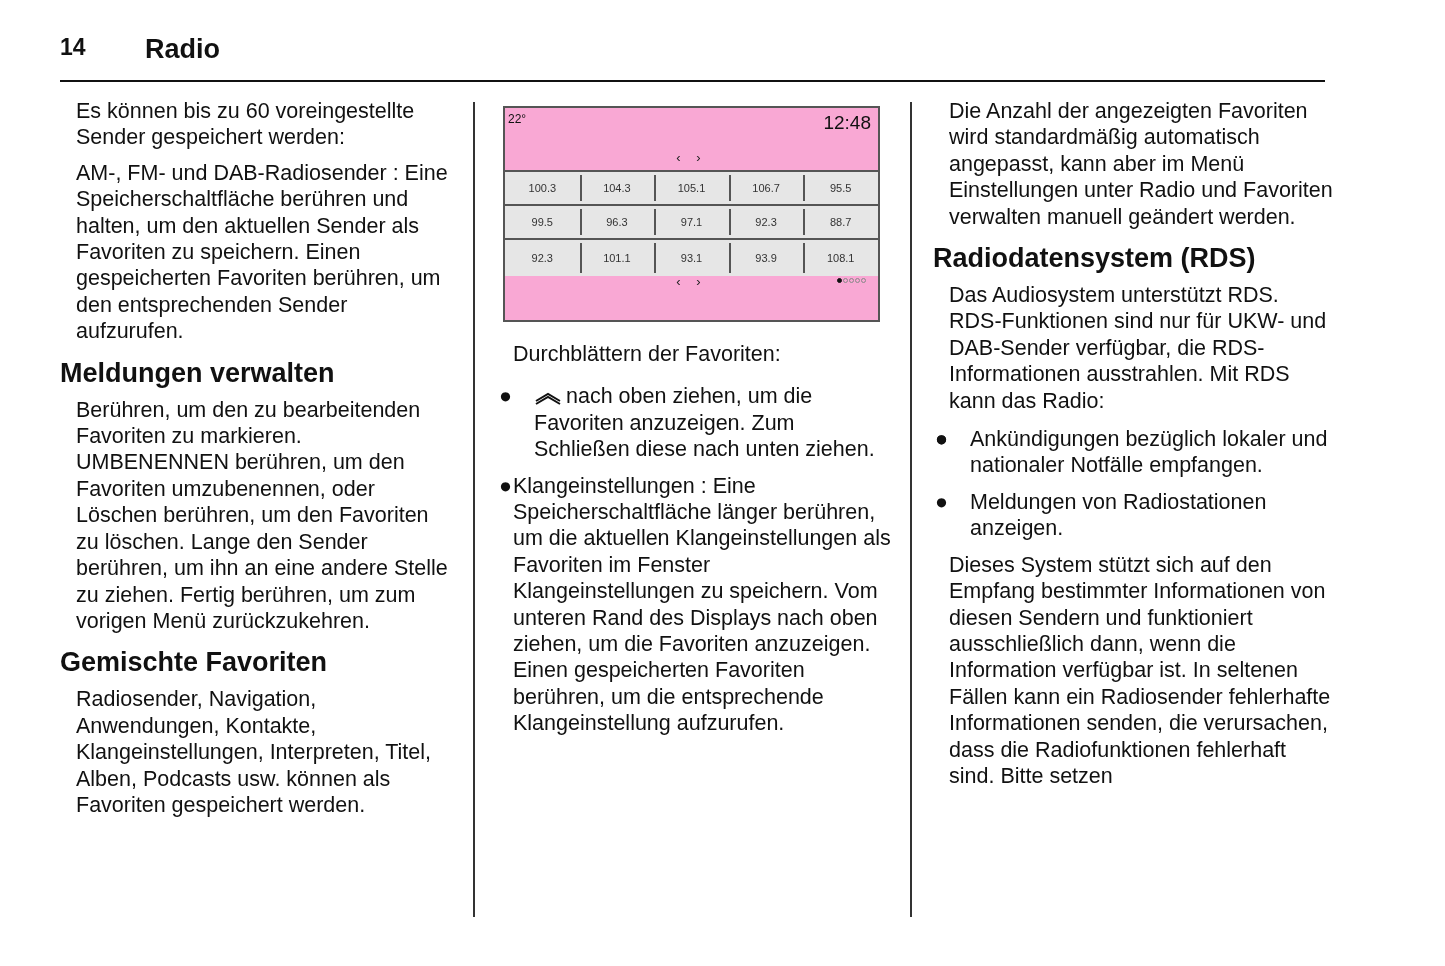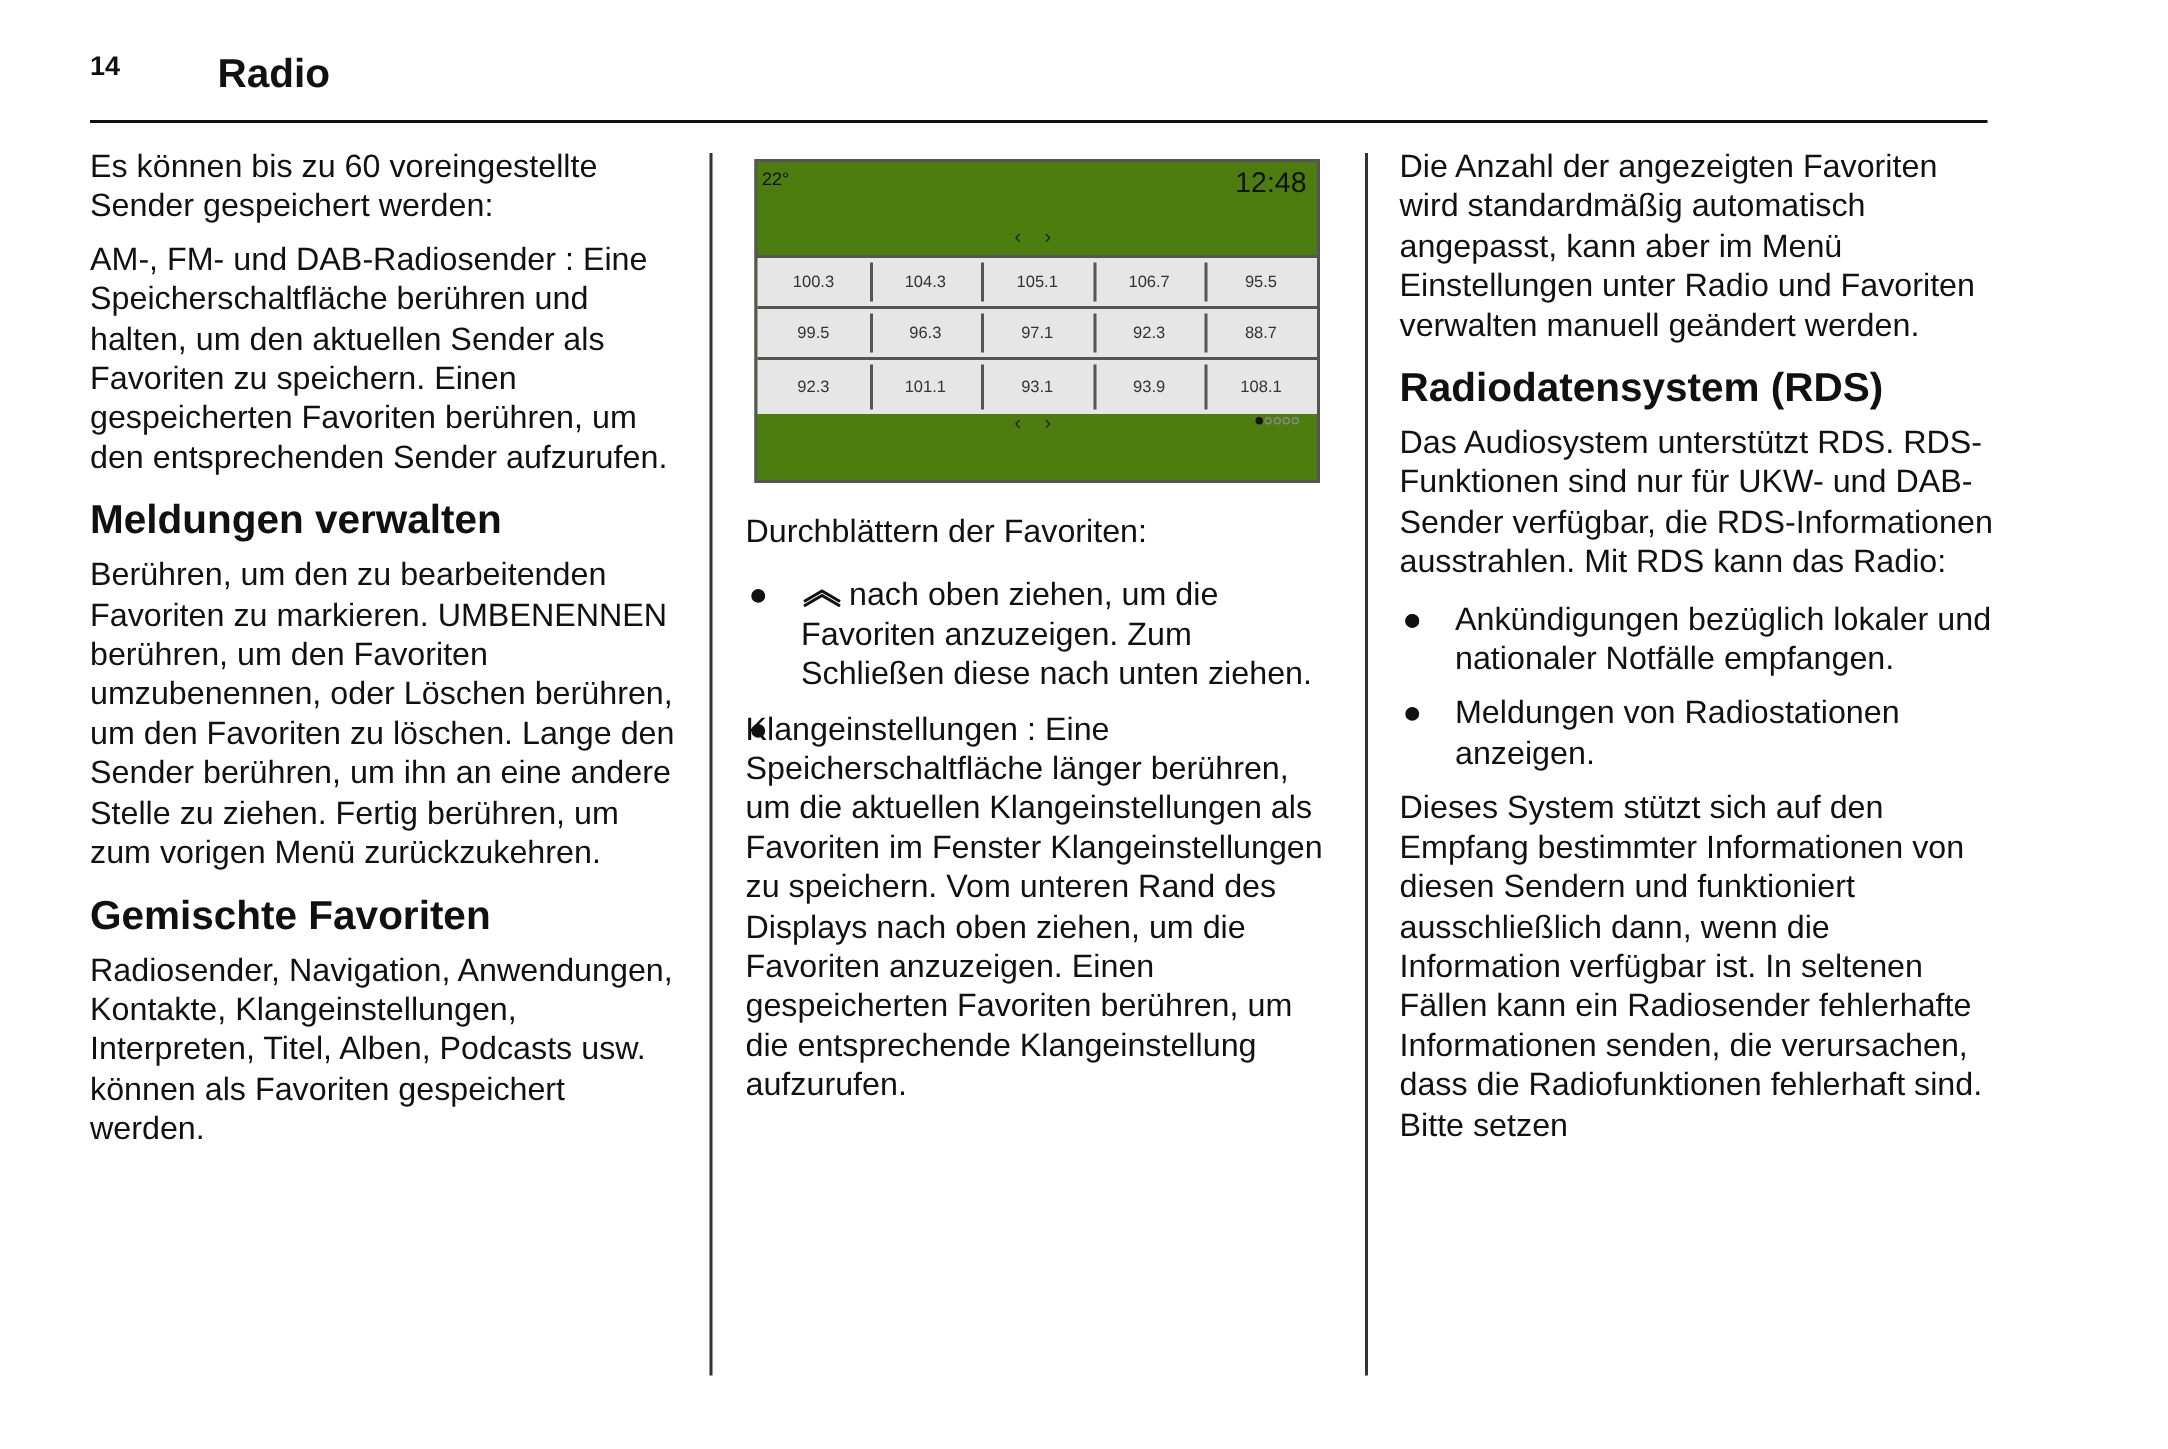--- a/index.html
+++ b/index.html
@@ -5,46 +5,46 @@
     html, body { margin: 0; padding: 0; background: #ffffff; }
     body {
       width: 1445px; height: 966px; position: relative; overflow: hidden;
       font-family: "Liberation Sans", sans-serif; color: #111;
     }
     .page-header {
       position: absolute; left: 60px; top: 34px; width: 1265px; height: 46px;
       border-bottom: 2px solid #111;
     }
     .page-number {
-      position: absolute; left: 0; top: 0; font-size: 18px; font-weight: bold;
+      position: absolute; left: 0; top: 0; font-size: 23px; font-weight: bold;
     }
     .page-title {
       position: absolute; left: 85px; top: 0; font-size: 27px; font-weight: bold;
     }
     .col {
       position: absolute; top: 98px; font-size: 21.5px; line-height: 26.4px;
     }
     .col1 { left: 60px; width: 395px; }
     .col2 { left: 497px; width: 395px; }
     .col3 { left: 933px; width: 400px; }
     .vrule { position: absolute; top: 102px; width: 2px; height: 815px; background: #333; }
     .vrule1 { left: 473px; }
     .vrule2 { left: 910px; }
-    p { margin: 0 0 9px 0; }
+    p { margin: 0 0 9px 16px; }
     h2 { font-size: 27px; font-weight: bold; margin: 14px 0 10px 0; line-height: 28px; }
     .bold { font-weight: normal; }
     ul.bullets { list-style: none; margin: 0 0 10px 0; padding: 0; }
     ul.bullets li { position: relative; padding-left: 37px; margin-bottom: 10px; }
     ul.bullets li .bullet { position: absolute; left: 2px; top: 0; }
     .chevron-up { display: inline-block; width: 28px; height: 14px; vertical-align: middle; margin-right: 4px; }
 
     
     .figure {
       position: absolute; left: 503px; top: 106px; width: 377px; height: 216px;
-      border: 2px solid #555; background: #4d7c0f; box-sizing: border-box;
+      border: 2px solid #555; background: #f9a8d4; box-sizing: border-box;
     }
     .fig-temp { position: absolute; left: 3px; top: 4px; font-size: 12px; }
     .fig-time { position: absolute; right: 7px; top: 4px; font-size: 19px; }
     .fig-nav { position: absolute; left: 0; width: 100%; text-align: center; font-size: 13px; letter-spacing: 6px; color: #222; }
     .fig-nav.top { top: 42px; }
     .fig-nav.bottom { top: 166px; }
     .fig-grid {
       position: absolute; left: 0; top: 62px; width: 100%; height: 104px;
       border-top: 2px solid #555; border-bottom: 2px solid #555; box-sizing: border-box;
     }

